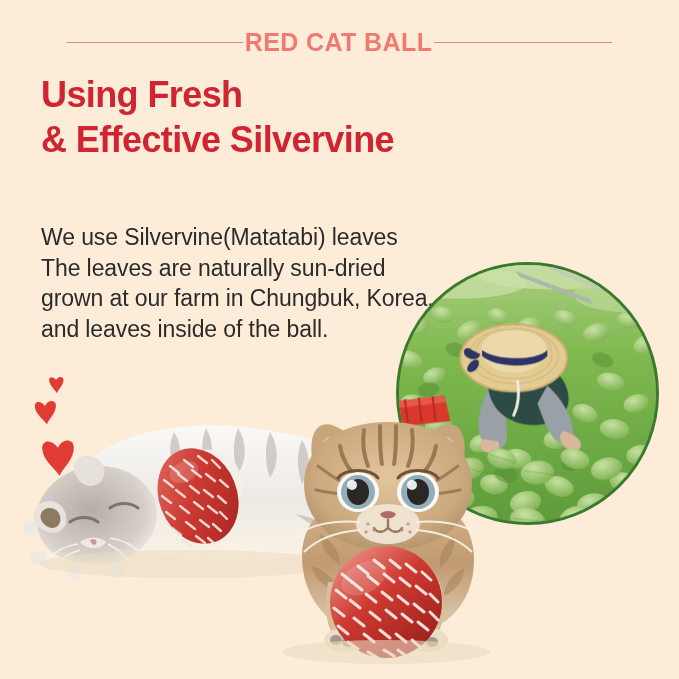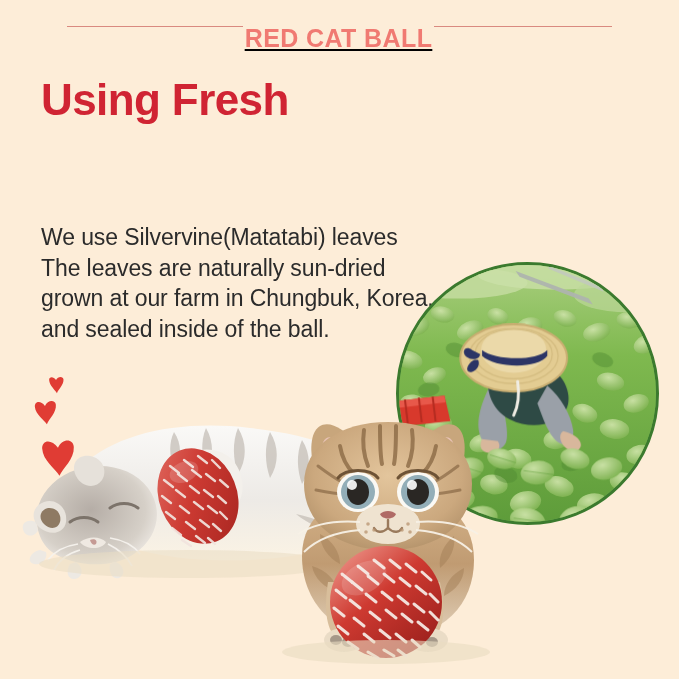--- a/index.html
+++ b/index.html
@@ -21,23 +21,23 @@
   }
 
   
   .kicker-row {
     position: absolute;
     top: 26px;
     left: 0;
     width: 679px;
     height: 32px;
     display: flex;
+    align-items: center;
     justify-content: center;
     gap: 2px;
-    text-decoration: underline;
   }
   .kicker-rule {
     height: 1px;
     background: #D98A80;
     flex: 0 0 auto;
   }
   .kicker-rule.left  { width: 176px; }
   .kicker-rule.right { width: 178px; }
   .kicker-text {
     font-size: 25px;
@@ -48,21 +48,21 @@
     line-height: 1;
   }
 
   
   .headline {
     position: absolute;
     left: 41px;
     top: 73px;
     width: 600px;
     color: #D02433;
-    font-size: 44px;
+    font-size: 36px;
     font-weight: bold;
     line-height: 1.24;
     letter-spacing: -0.6px;
   }
   .headline .hl-line { display: block; white-space: nowrap; }
 
   
   .body-copy {
     position: absolute;
     left: 41px;
@@ -123,27 +123,28 @@
 <div id="page">
 
   <div class="kicker-row">
     <div class="kicker-rule left"></div>
     <div class="kicker-text">RED CAT BALL</div>
     <div class="kicker-rule right"></div>
   </div>
 
   <div class="headline">
     <span class="hl-line">Using Fresh</span>
+    <span class="hl-line">&amp; Effective Silvervine</span>
   </div>
 
   <div class="body-copy">
     <span class="bc-line">We use Silvervine(Matatabi) leaves</span>
     <span class="bc-line">The leaves are naturally sun-dried</span>
     <span class="bc-line">grown at our farm in Chungbuk, Korea.</span>
-    <span class="bc-line">and sealed inside of the ball.</span>
+    <span class="bc-line">and leaves inside of the ball.</span>
   </div>
 
   <div class="farm-photo">
     <svg viewBox="0 0 260 260" preserveAspectRatio="xMidYMid slice">
       <defs>
         <linearGradient id="fieldG" x1="0" y1="0" x2="0" y2="1">
           <stop offset="0%" stop-color="#A9CE7E"></stop>
           <stop offset="35%" stop-color="#7FB94F"></stop>
           <stop offset="100%" stop-color="#5E9C3A"></stop>
         </linearGradient>

